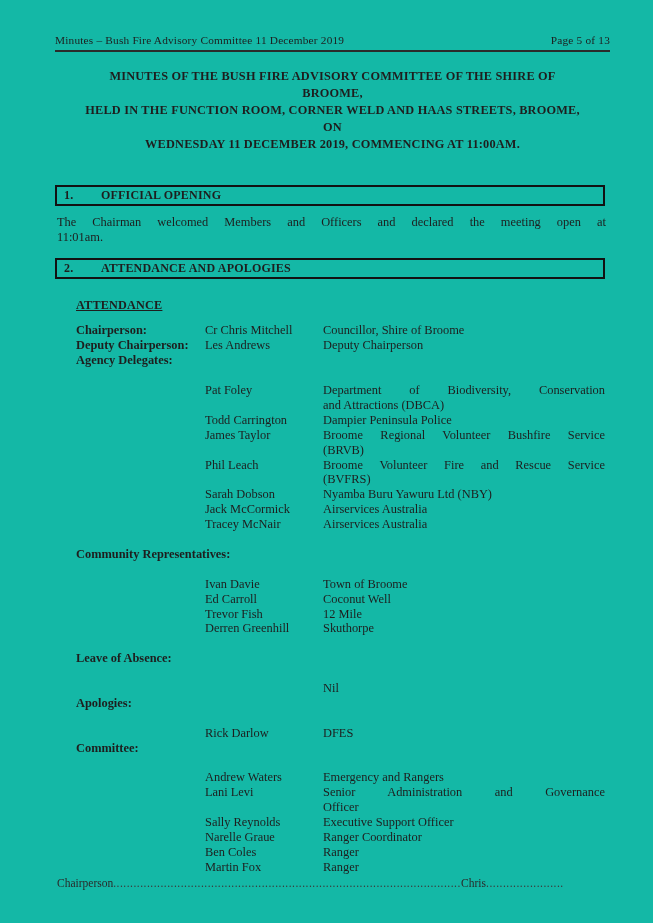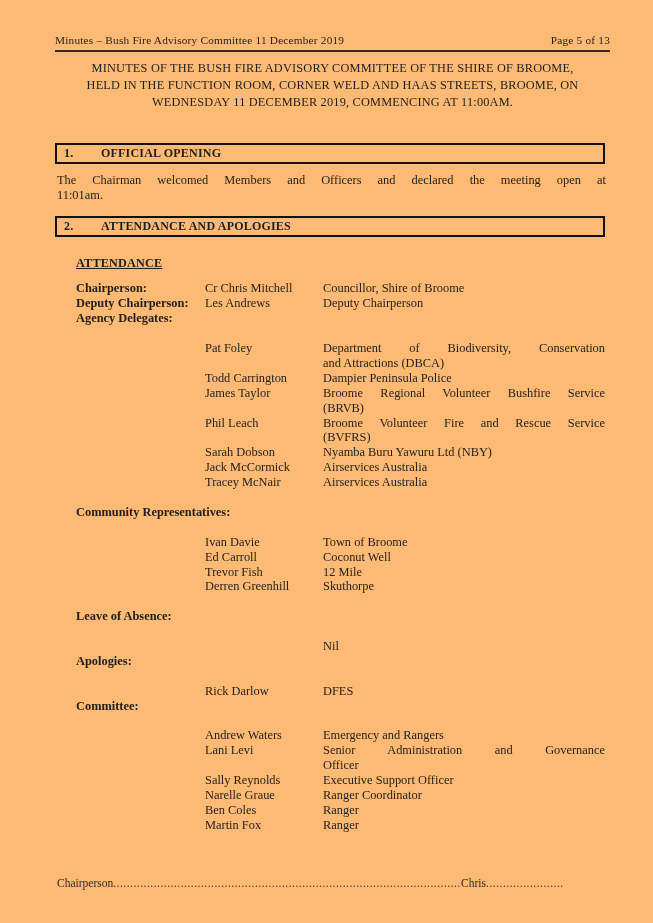--- a/index.html
+++ b/index.html
@@ -1,37 +1,37 @@
 <!DOCTYPE html>
 <html><head>
 <meta charset="utf-8">
 <style>
   html,body{margin:0;padding:0;background:#ffffff;}
   .page{
     position:relative;
     width:653px;height:923px;
-    background:#fdba74;
+    background:#14b8a6;
     color:#1e1e1e;
     font-family:"Liberation Serif","DejaVu Serif",serif;
     overflow:hidden;
   }
   .content{margin-left:55px;width:555px;}
 
   
   .doc-header{
     display:flex;justify-content:space-between;align-items:baseline;
     padding-top:34px;padding-bottom:4px;
     border-bottom:2px solid #2b2b2b;
     font-size:11.3px;letter-spacing:.2px;
   }
 
   
   .doc-title{
-    margin-top:8px;
-    font-size:12.3px;font-weight:normal;line-height:17px;
+    margin-top:16px;
+    font-size:12.3px;font-weight:bold;line-height:17px;
     text-align:center;letter-spacing:.2px;
     padding:0 28px;
   }
 
   
   .section-box{
     margin-top:32px;
     width:546px;
     border:2px solid #121212;
     height:17px;

